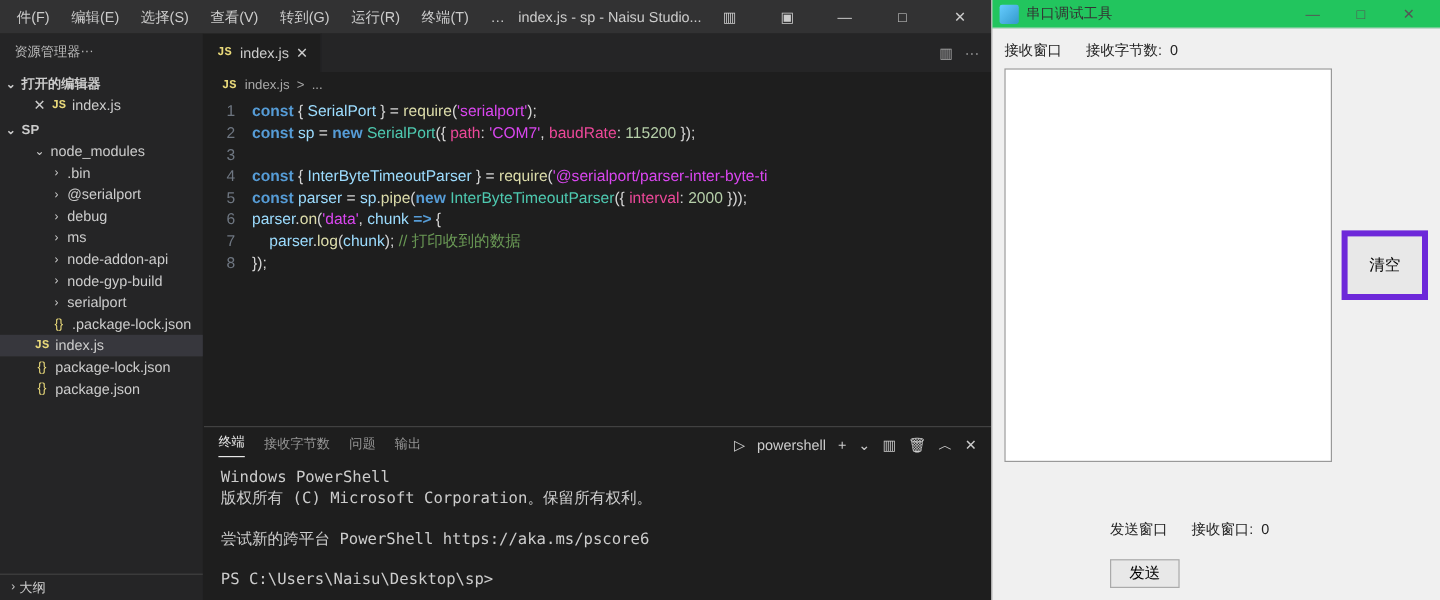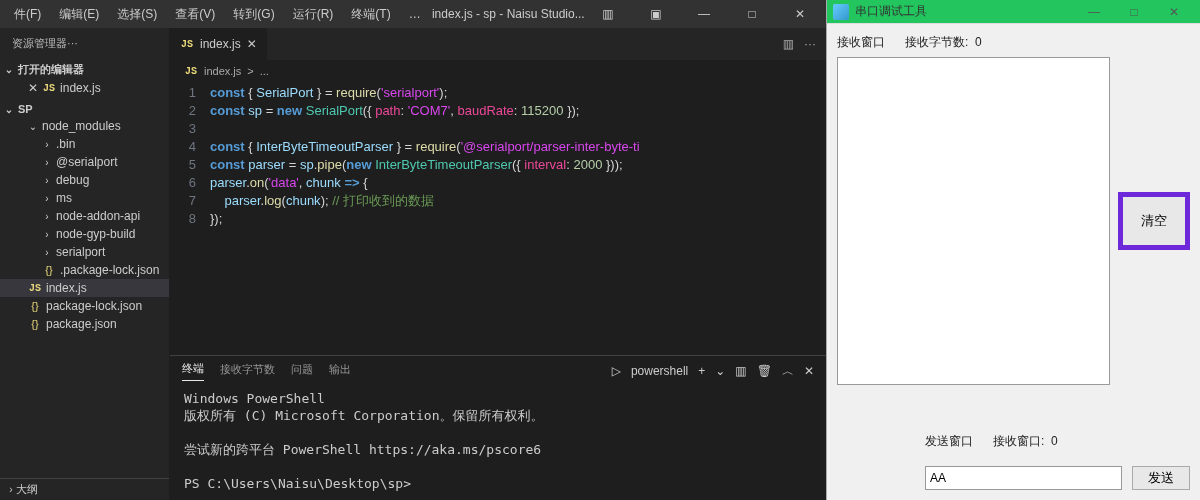--- a/index.html
+++ b/index.html
@@ -258,17 +258,16 @@
             <button class="st-bigbtn">清空</button>
           </div>
         </div>
       </div>
     </div>
     <div class="st-recv-header" style="margin-left:88px;">
       <span>发送窗口</span>
       <span><span>接收窗口:</span>&nbsp;&nbsp;<span>0</span></span>
     </div>
     <div class="st-send-row" style="margin-left:88px;">
-      <input type="text" class="st-send-input" value="AA" style="">
       <button class="st-bigbtn2">发送</button>
     </div>
   </div>
 </div>
 
 </body></html>

